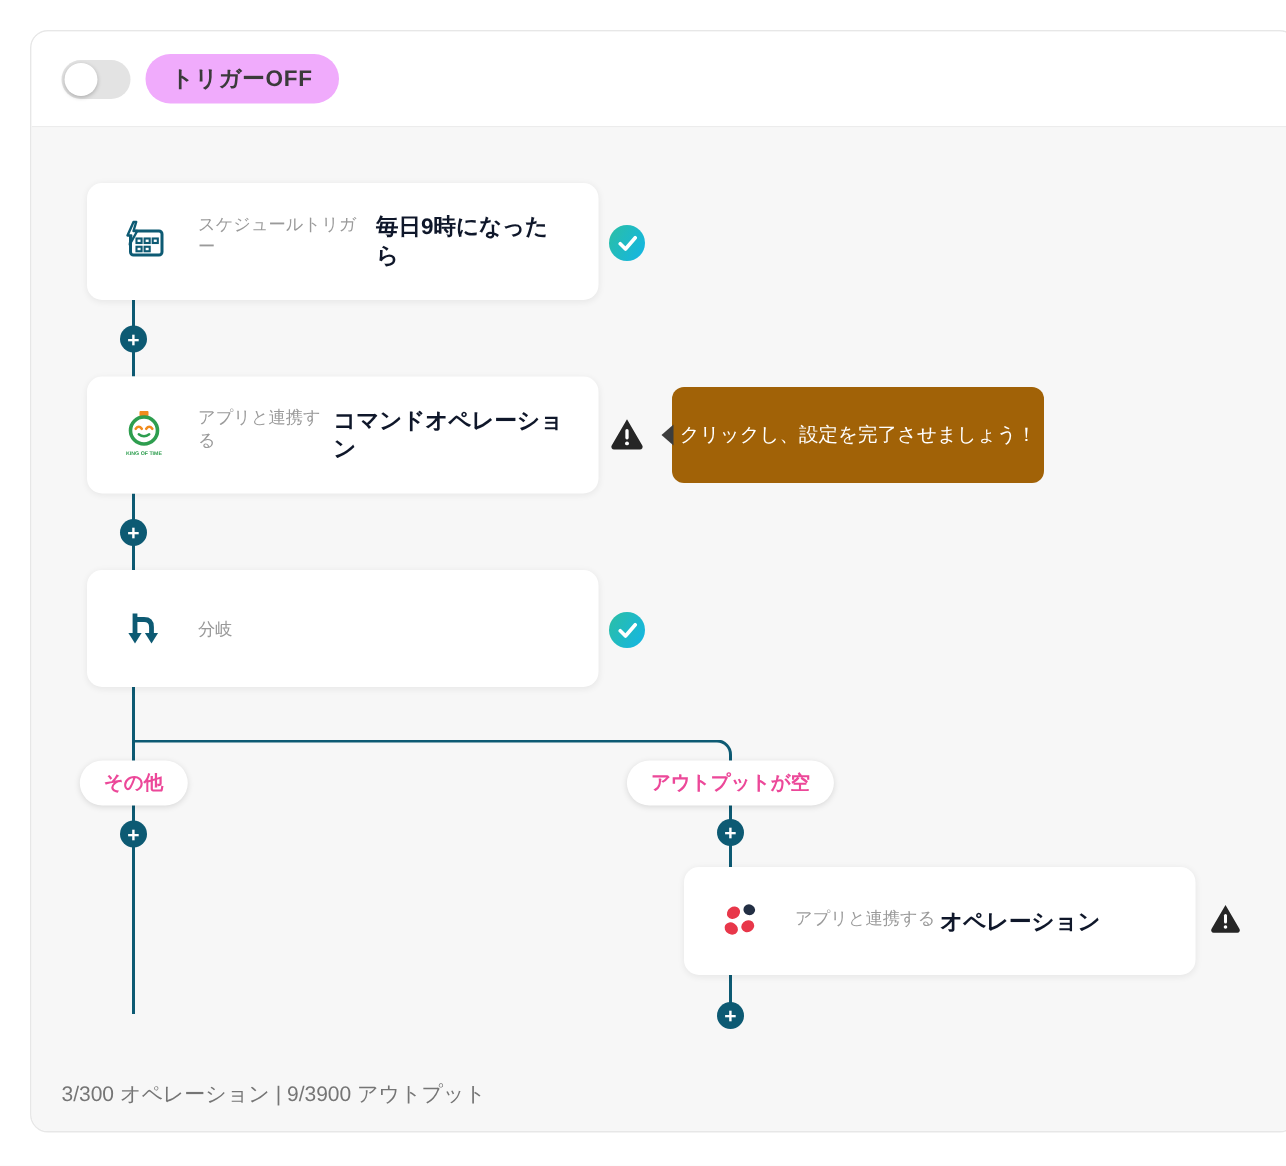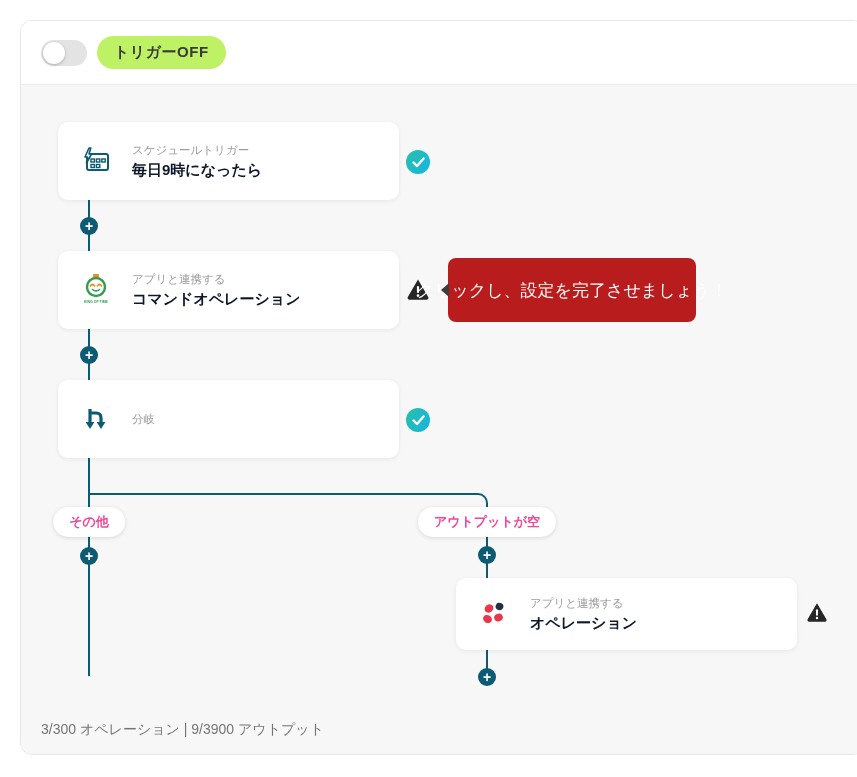--- a/index.html
+++ b/index.html
@@ -18,21 +18,21 @@
   }
   .toggle {
     position:relative; width:46px; height:26px; border-radius:13px;
     background:#e3e3e3; flex:none; cursor:pointer;
   }
   .toggle .knob {
     position:absolute; left:2px; top:2px; width:22px; height:22px;
     border-radius:50%; background:#ffffff; box-shadow:0 1px 3px rgba(0,0,0,.25);
   }
   .trigger-pill {
-    background:#bef264; border-radius:18px; padding:7px 17px;
+    background:#f0abfc; border-radius:18px; padding:7px 17px;
     font-size:15px; font-weight:700; color:#3a3a3a; letter-spacing:.5px;
   }
   .canvas {
     position:relative; width:100%; height:670px; background:#f7f7f7;
   }
 
   
   .vline { position:absolute; width:2px; background:#0d5a73; }
   .branch-corner {
     position:absolute; left:67px; top:408px; width:400px; height:85px;
@@ -47,41 +47,41 @@
     cursor:pointer; z-index:3;
   }
 
   .node {
     position:absolute; width:341px; background:#ffffff; border-radius:10px;
     box-shadow:0 1px 5px rgba(0,0,0,.07); display:flex; align-items:center;
     padding:0 20px; gap:18px; z-index:2; cursor:pointer;
   }
   .node .icon-wrap { width:36px; height:36px; flex:none; display:flex;
     align-items:center; justify-content:center; }
-  .node .texts { display:flex; flex-direction:column; gap:3px; }
+  .node .texts { display:flex; flex-direction:row; gap:3px; }
   .node .type-label { font-size:11.5px; color:#9a9a9a; }
   .node .title { font-size:15px; font-weight:700; color:#0f172a; }
 
   .status-badge { position:absolute; width:24px; height:24px; z-index:2; }
   .check-badge {
     border-radius:50%;
     background:linear-gradient(120deg,#2bbfa4 0%,#13b5e6 100%);
     display:flex; align-items:center; justify-content:center;
   }
 
   .branch-pill {
     position:absolute; transform:translateX(-50%); background:#ffffff;
     border-radius:15px; padding:6px 16px; font-size:13px; font-weight:700;
     color:#ec4899; box-shadow:0 1px 4px rgba(0,0,0,.13); z-index:3;
     white-space:nowrap; cursor:pointer;
   }
 
   .tooltip {
     position:absolute; left:427px; top:173px; width:248px; height:64px;
-    background:#b91c1c; border-radius:8px; color:#ffffff; font-size:17px;
+    background:#a16207; border-radius:8px; color:#ffffff; font-size:13px;
     display:flex; align-items:center; justify-content:center; z-index:4;
     white-space:nowrap;
   }
   .tooltip::before {
     content:""; position:absolute; left:-7px; top:50%; margin-top:-7px;
     border-top:7px solid transparent; border-bottom:7px solid transparent;
     border-right:8px solid #3d3d3d;
   }
 
   .footer-status {

